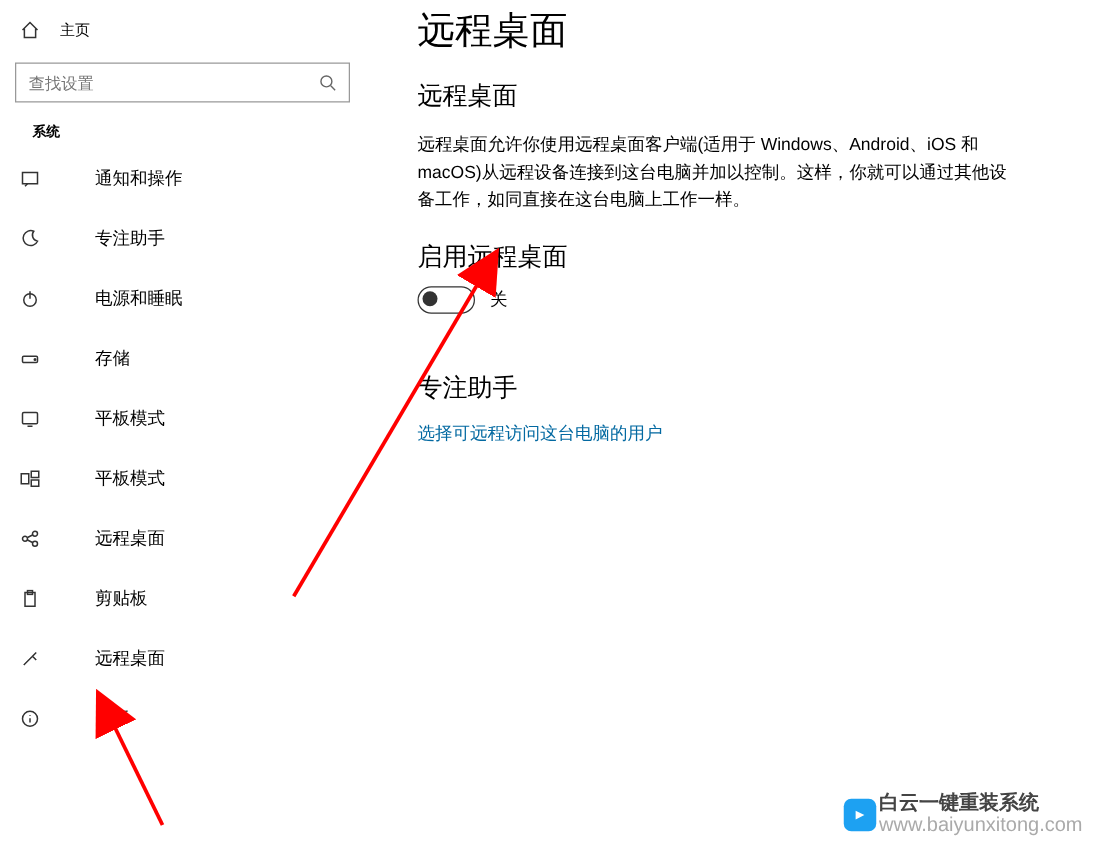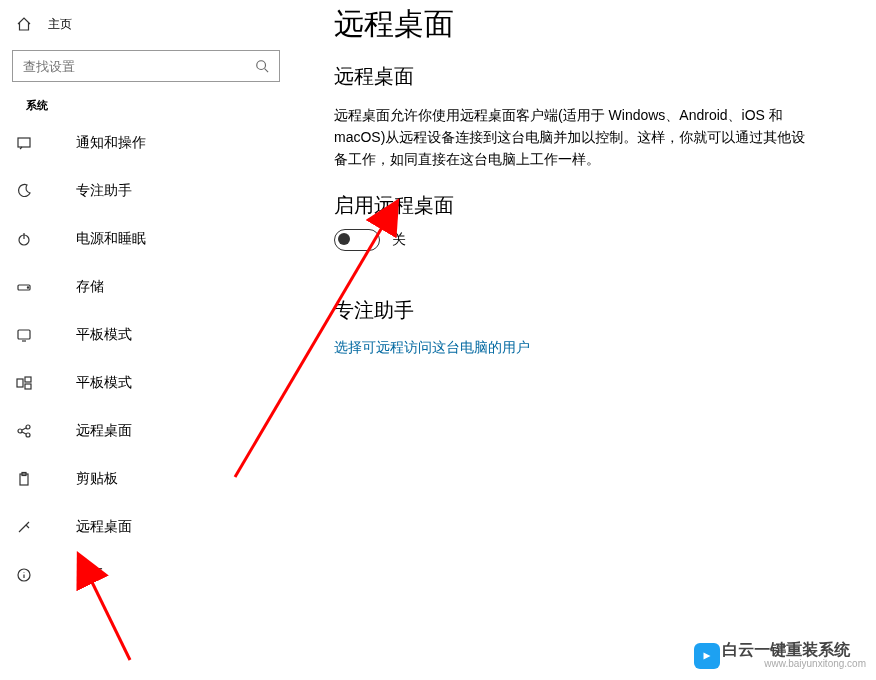--- a/index.html
+++ b/index.html
@@ -23,21 +23,21 @@
   .toggle-row{display:flex;align-items:center;margin-bottom:46px;}
   .toggle{width:44px;height:20px;border:1px solid #333;border-radius:11px;position:relative;cursor:pointer;margin-right:12px;}
   .toggle .knob{position:absolute;left:3px;top:3px;width:12px;height:12px;border-radius:50%;background:#333;}
   .toggle-state{font-size:14px;}
   .link{color:#0369a1;font-size:14px;text-decoration:none;cursor:pointer;}
   svg{display:block;}
   
   .wm{position:absolute;right:10px;bottom:10px;display:flex;align-items:center;gap:2px;font-size:14px;}
   .wm .badge{width:26px;height:26px;background:#1da1f2;border-radius:6px;display:flex;align-items:center;justify-content:center;color:#fff;}
   .wm .line1{font-size:16px;font-weight:600;color:#444;line-height:1;}
-  .wm .line2{font-size:10px;color:#aaa;line-height:1.2;margin-left:42px;}
+  .wm .line2{font-size:16px;color:#aaa;line-height:1.2;}
   
   .arrows{position:absolute;left:0;top:0;width:876px;height:680px;pointer-events:none;}
 </style>
 </head>
 <body>
 
 <div class="app">
   <div class="sidebar">
     <div class="home-row">
       <span class="icon">

